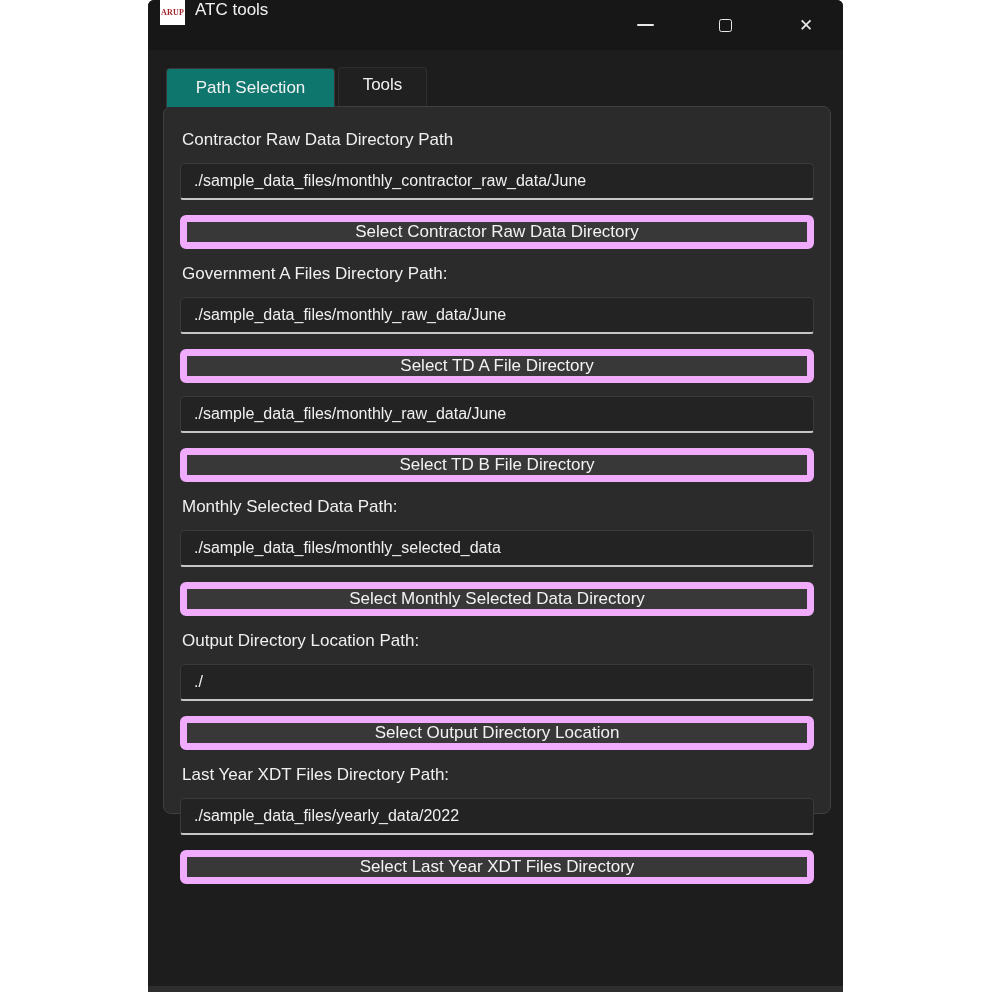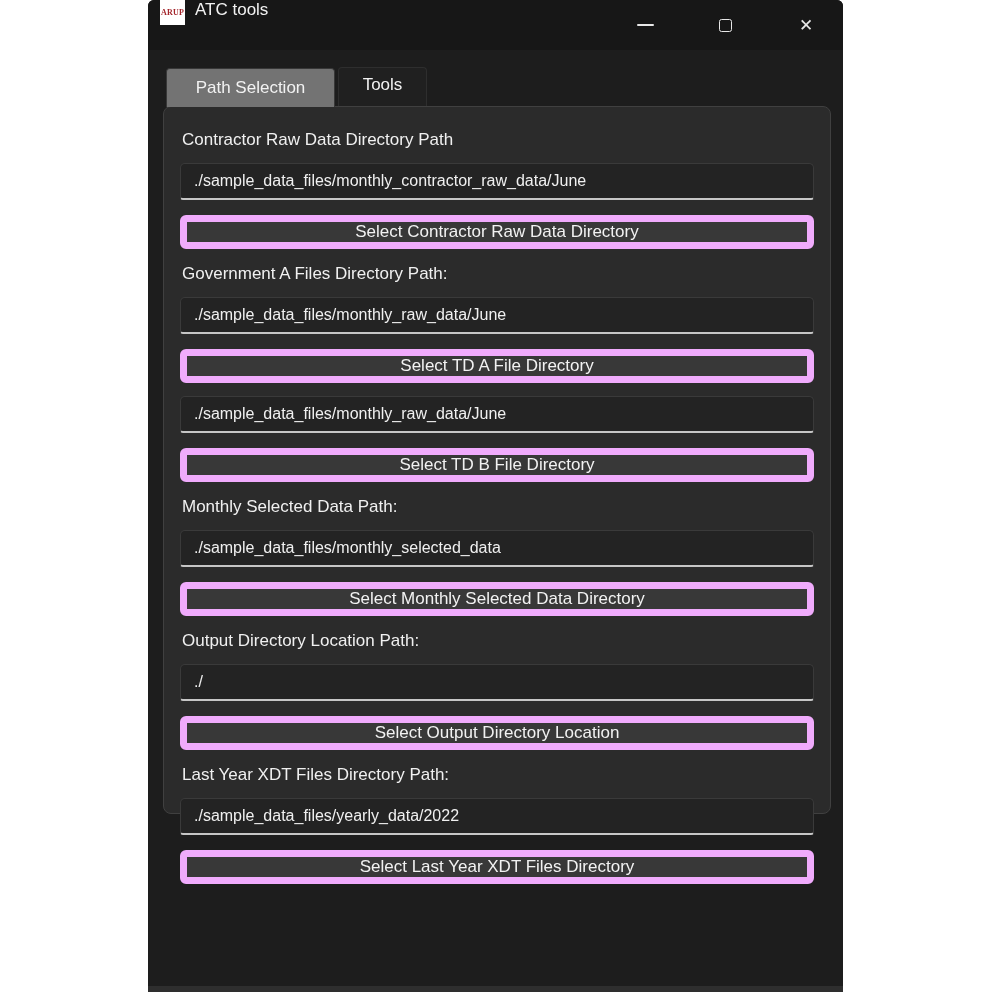--- a/index.html
+++ b/index.html
@@ -36,21 +36,21 @@
   .max-glyph  { width:13px; height:13px; border:1.5px solid #e8e8e8; border-radius:2.5px; }
   .close-glyph{ color:#e8e8e8; font-size:17px; line-height:17px; }
 
   
   .tabs { display:flex; align-items:flex-end; margin:18px 0 0 18px; height:39px; }
   .tab {
     font-size:17px; color:#f2f2f2; text-align:center; cursor:default;
     border:1px solid #383838; border-bottom:none; border-radius:4px 4px 0 0;
   }
   .tab.active {
-    width:169px; height:39px; line-height:38px; background:#737373; z-index:2;
+    width:169px; height:39px; line-height:38px; background:#0f766e; z-index:2;
   }
   .tab.inactive {
     width:89px; height:40px; line-height:34px; background:#202020;
     border-color:#2e2e2e; margin-left:3px;
   }
 
   
   .panel {
     position:relative; margin:0 12px 0 15px; height:708px;
     background:#2b2b2b; border:1px solid #404040; border-radius:8px;

